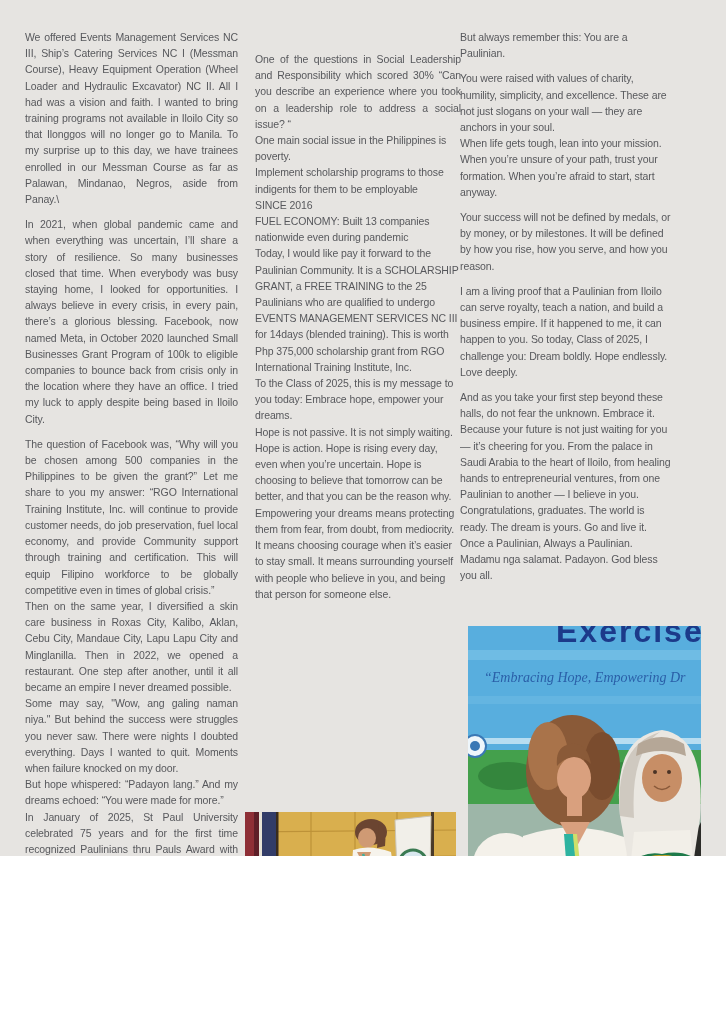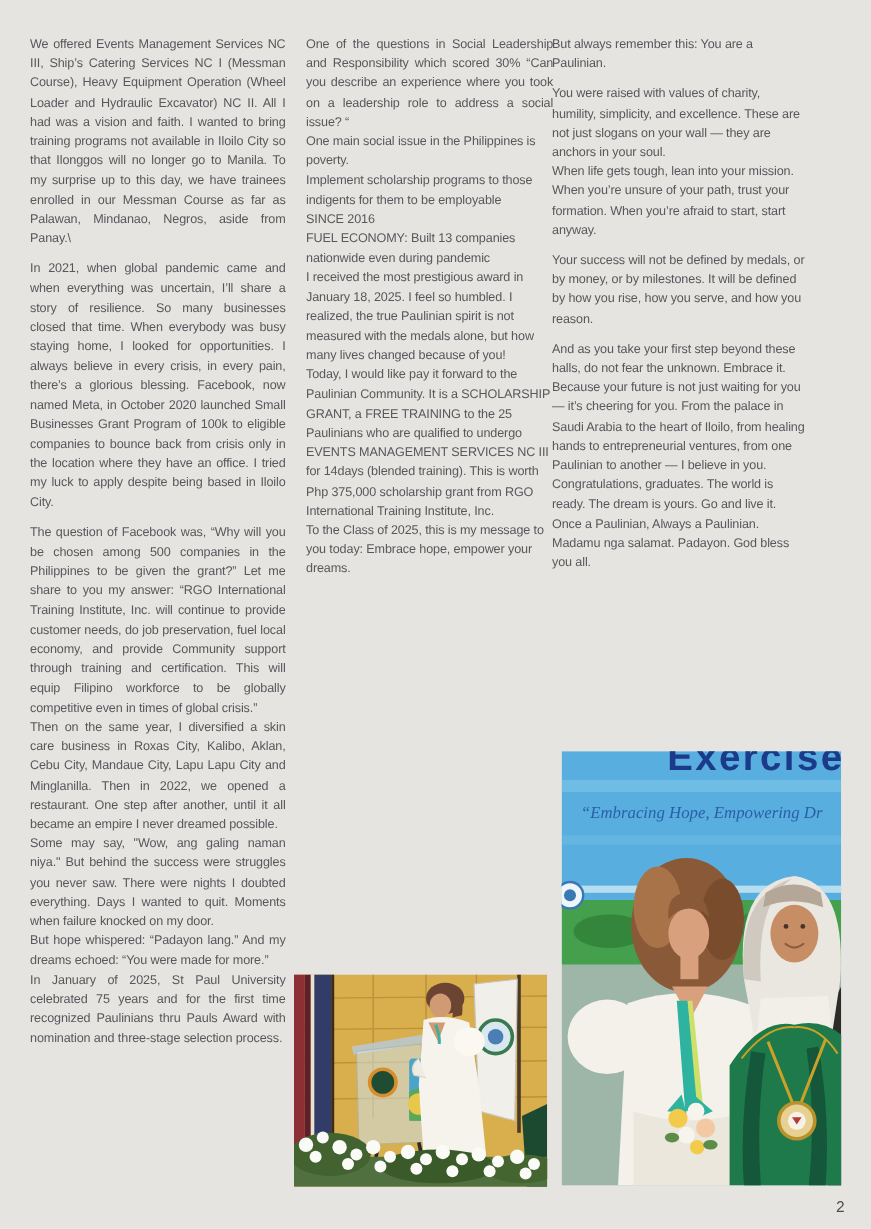--- a/index.html
+++ b/index.html
@@ -1,23 +1,23 @@
 <!DOCTYPE html>
 <html><head>
 <meta charset="utf-8">
 <style>
   html,body{margin:0;padding:0;}
   body{font-family:"Liberation Sans", sans-serif;}
   .page{
-    position:relative;width:726px;height:1024px;
+    position:relative;width:726px;height:856px;
     background:#e6e4e1;overflow:hidden;color:#57585c;
   }
   .col{position:absolute;top:29px;font-size:10.5px;line-height:16.2px;letter-spacing:-0.1px;}
   .col-1{left:25px;width:213px;}
-  .col-2{left:255px;width:206px;}
+  .col-2{left:255px;width:206px;margin-top:22px;}
   .col-3{left:460px;width:211px;}
   p.para{margin:0;}
   p.gap{margin-top:9px;}
   p.justify{text-align:justify;}
   figure{margin:0;position:absolute;}
   .photo-podium{left:245px;top:812px;width:211px;height:177px;}
   .photo-awarding{left:468px;top:626px;width:233px;height:362px;}
   .photo-podium svg,.photo-awarding svg{display:block;width:100%;height:100%;}
   .page-number{
     position:absolute;right:22px;top:998px;font-size:13px;color:#4c4d50;
@@ -36,29 +36,31 @@
       <p class="para justify">Some may say, "Wow, ang galing naman niya." But behind the success were struggles you never saw. There were nights I doubted everything. Days I wanted to quit. Moments when failure knocked on my door.</p>
       <p class="para justify">But hope whispered: “Padayon lang.” And my dreams echoed: “You were made for more.”</p>
       <p class="para justify">In January of 2025, St Paul University celebrated 75 years and for the first time recognized Paulinians thru Pauls Award with nomination and three-stage selection process.</p>
     </div>
   <div class="col col-2">
       <p class="para justify">One of the questions in Social Leadership and Responsibility which scored 30% “Can you describe an experience where you took on a leadership role to address a social issue? “</p>
       <p class="para">One main social issue in the Philippines is poverty.</p>
       <p class="para">Implement scholarship programs to those indigents for them to be employable</p>
       <p class="para">SINCE 2016</p>
       <p class="para">FUEL ECONOMY: Built 13 companies nationwide even during pandemic</p>
-      <p class="para">I received the most prestigious award in January 18, 2025. I feel so humbled. I realized, the true Paulinian spirit is not measured with the medals alone, but how many lives changed because of you!</p>
       <p class="para">Today, I would like pay it forward to the Paulinian Community. It is a SCHOLARSHIP GRANT, a FREE TRAINING to the 25 Paulinians who are qualified to undergo EVENTS MANAGEMENT SERVICES NC III for 14days (blended training).  This is worth Php 375,000 scholarship grant from RGO International Training Institute, Inc.</p>
       <p class="para">To the Class of 2025, this is my message to you today: Embrace hope, empower your dreams.</p>
+      <p class="para">Hope is not passive. It is not simply waiting. Hope is action. Hope is rising every day, even when you’re uncertain. Hope is choosing to believe that tomorrow can be better, and that you can be the reason why.</p>
+      <p class="para">Empowering your dreams means protecting them from fear, from doubt, from mediocrity. It means choosing courage when it’s easier to stay small. It means surrounding yourself with people who believe in you, and being that person for someone else.</p>
     </div>
   <div class="col col-3">
       <p class="para">But always remember this: You are a Paulinian.</p>
       <p class="para gap">You were raised with values of charity, humility, simplicity, and excellence. These are not just slogans on your wall — they are anchors in your soul.</p>
       <p class="para">When life gets tough, lean into your mission. When you’re unsure of your path, trust your formation. When you’re afraid to start, start anyway.</p>
       <p class="para gap">Your success will not be defined by medals, or by money, or by milestones. It will be defined by how you rise, how you serve, and how you reason.</p>
+      <p class="para gap">I am a living proof that a Paulinian from Iloilo can serve royalty, teach a nation, and build a business empire. If it happened to me, it can happen to you. So today, Class of 2025, I challenge you: Dream boldly. Hope endlessly. Love deeply.</p>
       <p class="para gap">And as you take your first step beyond these halls, do not fear the unknown. Embrace it. Because your future is not just waiting for you — it’s cheering for you. From the palace in Saudi Arabia to the heart of Iloilo, from healing hands to entrepreneurial ventures, from one Paulinian to another — I believe in you. Congratulations, graduates. The world is ready. The dream is yours. Go and live it. Once a Paulinian, Always a Paulinian. Madamu nga salamat. Padayon. God bless you all.</p>
     </div>
 
   <figure class="photo-podium">
     <svg viewBox="0 0 211 177" preserveAspectRatio="none">
 
       <rect x="0" y="0" width="211" height="177" fill="#d9af4e"></rect>
       <g stroke="#bd9238" stroke-width="1.2">
         <line x1="0" y1="20" x2="211" y2="18"></line>
         <line x1="0" y1="46" x2="211" y2="44"></line>

